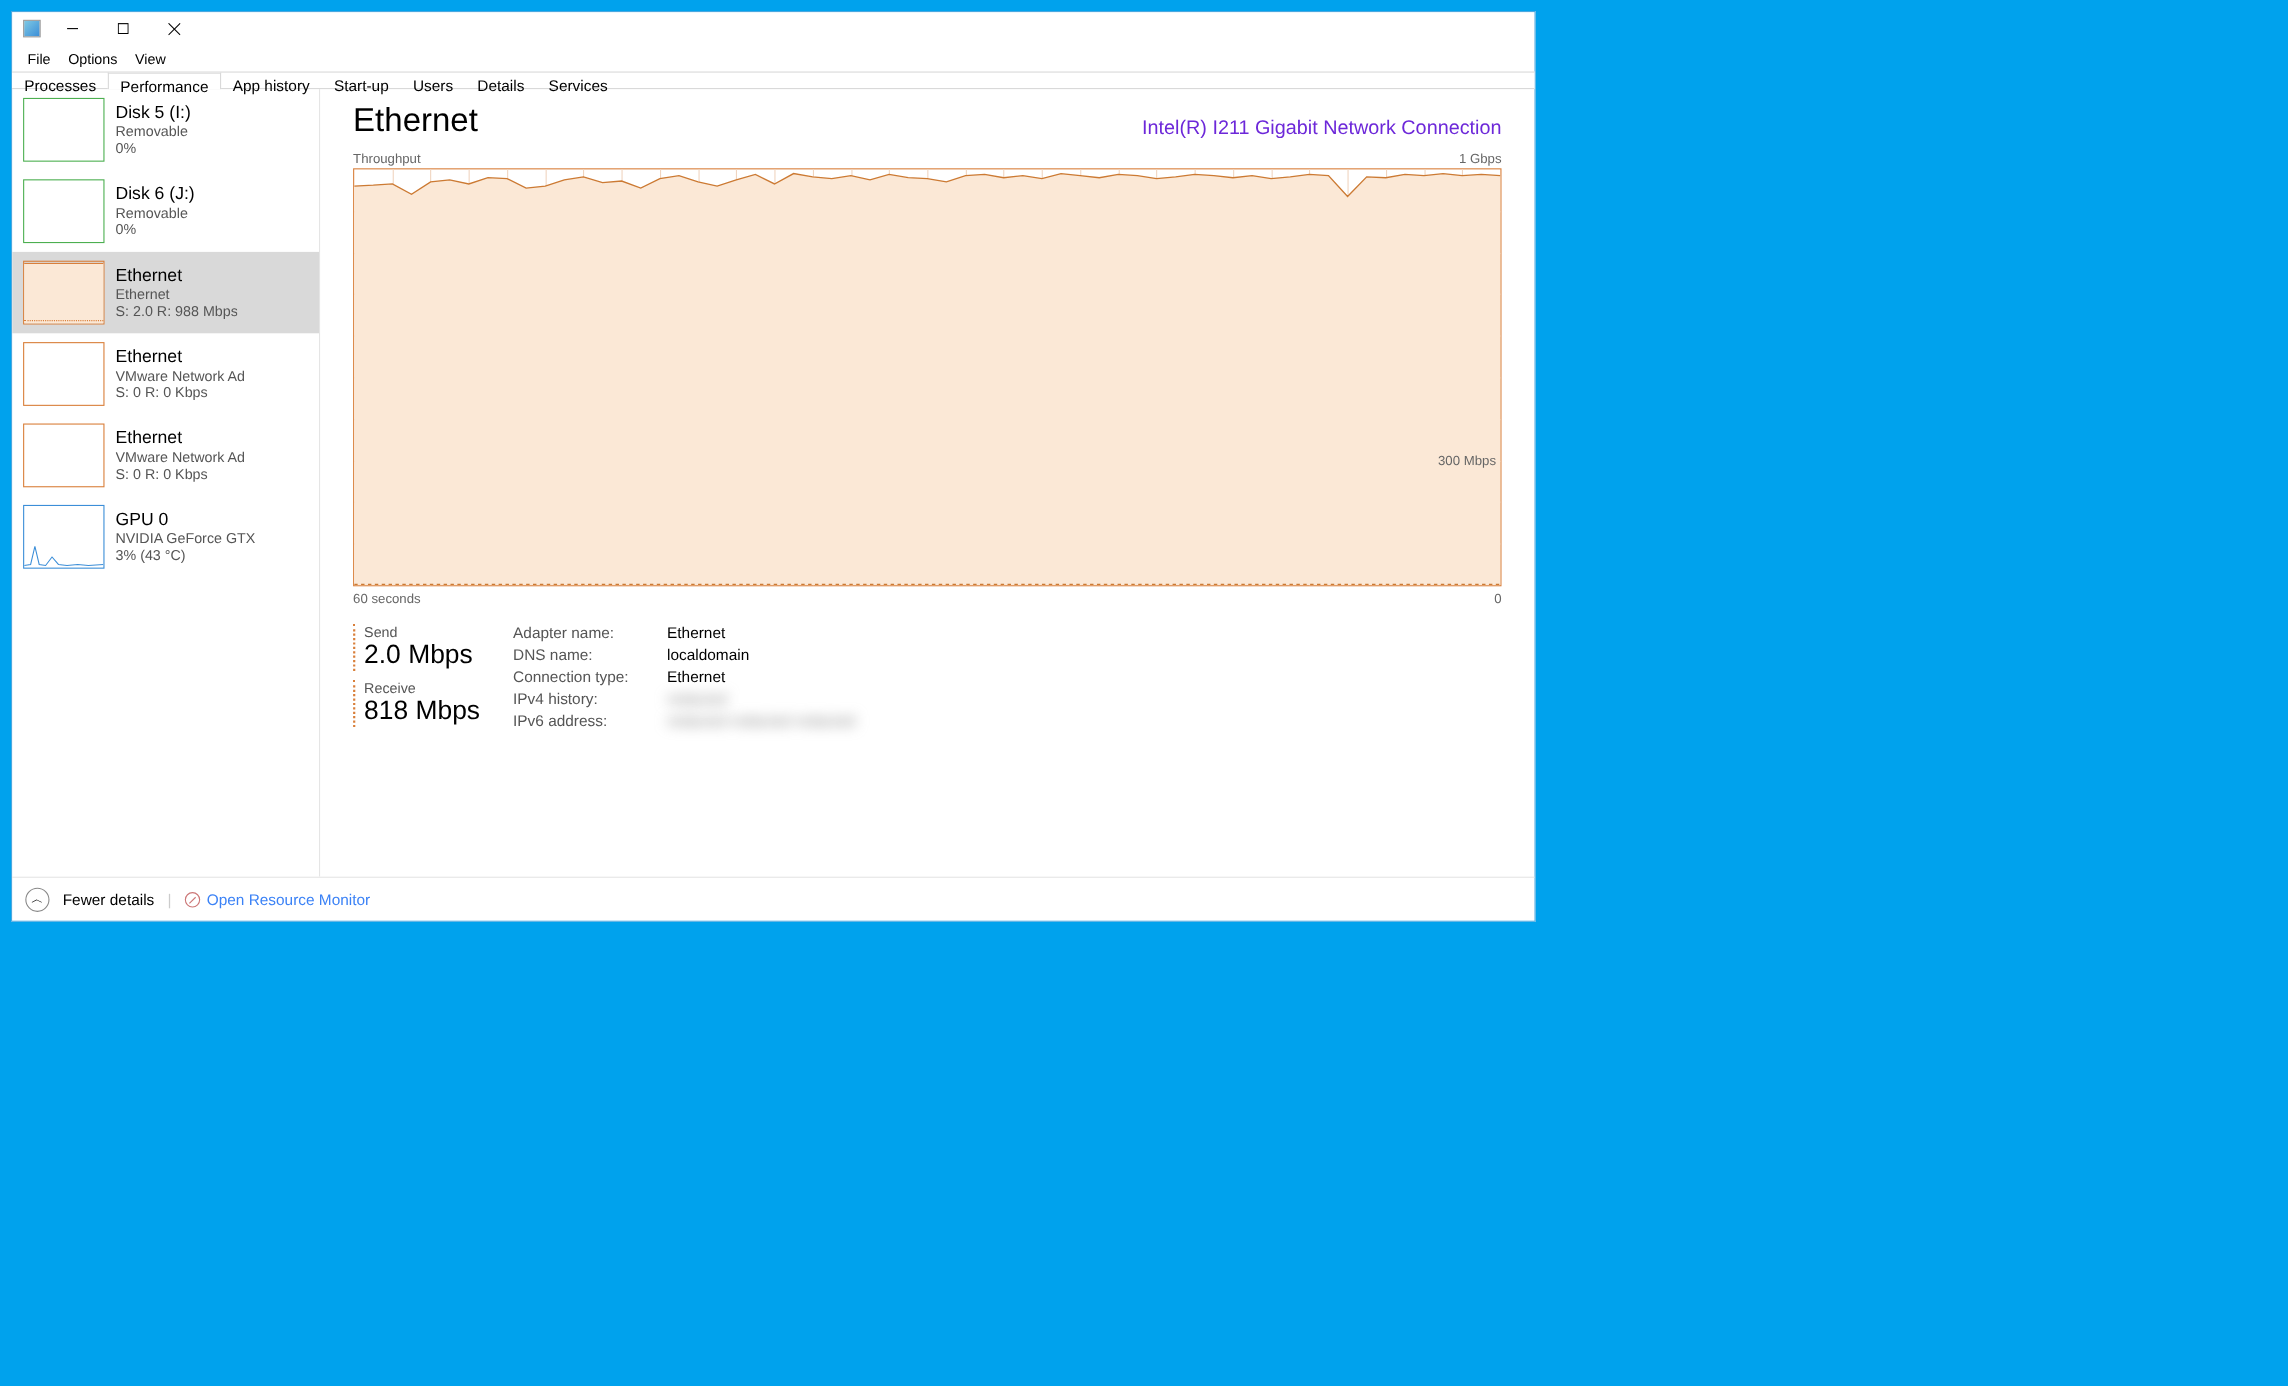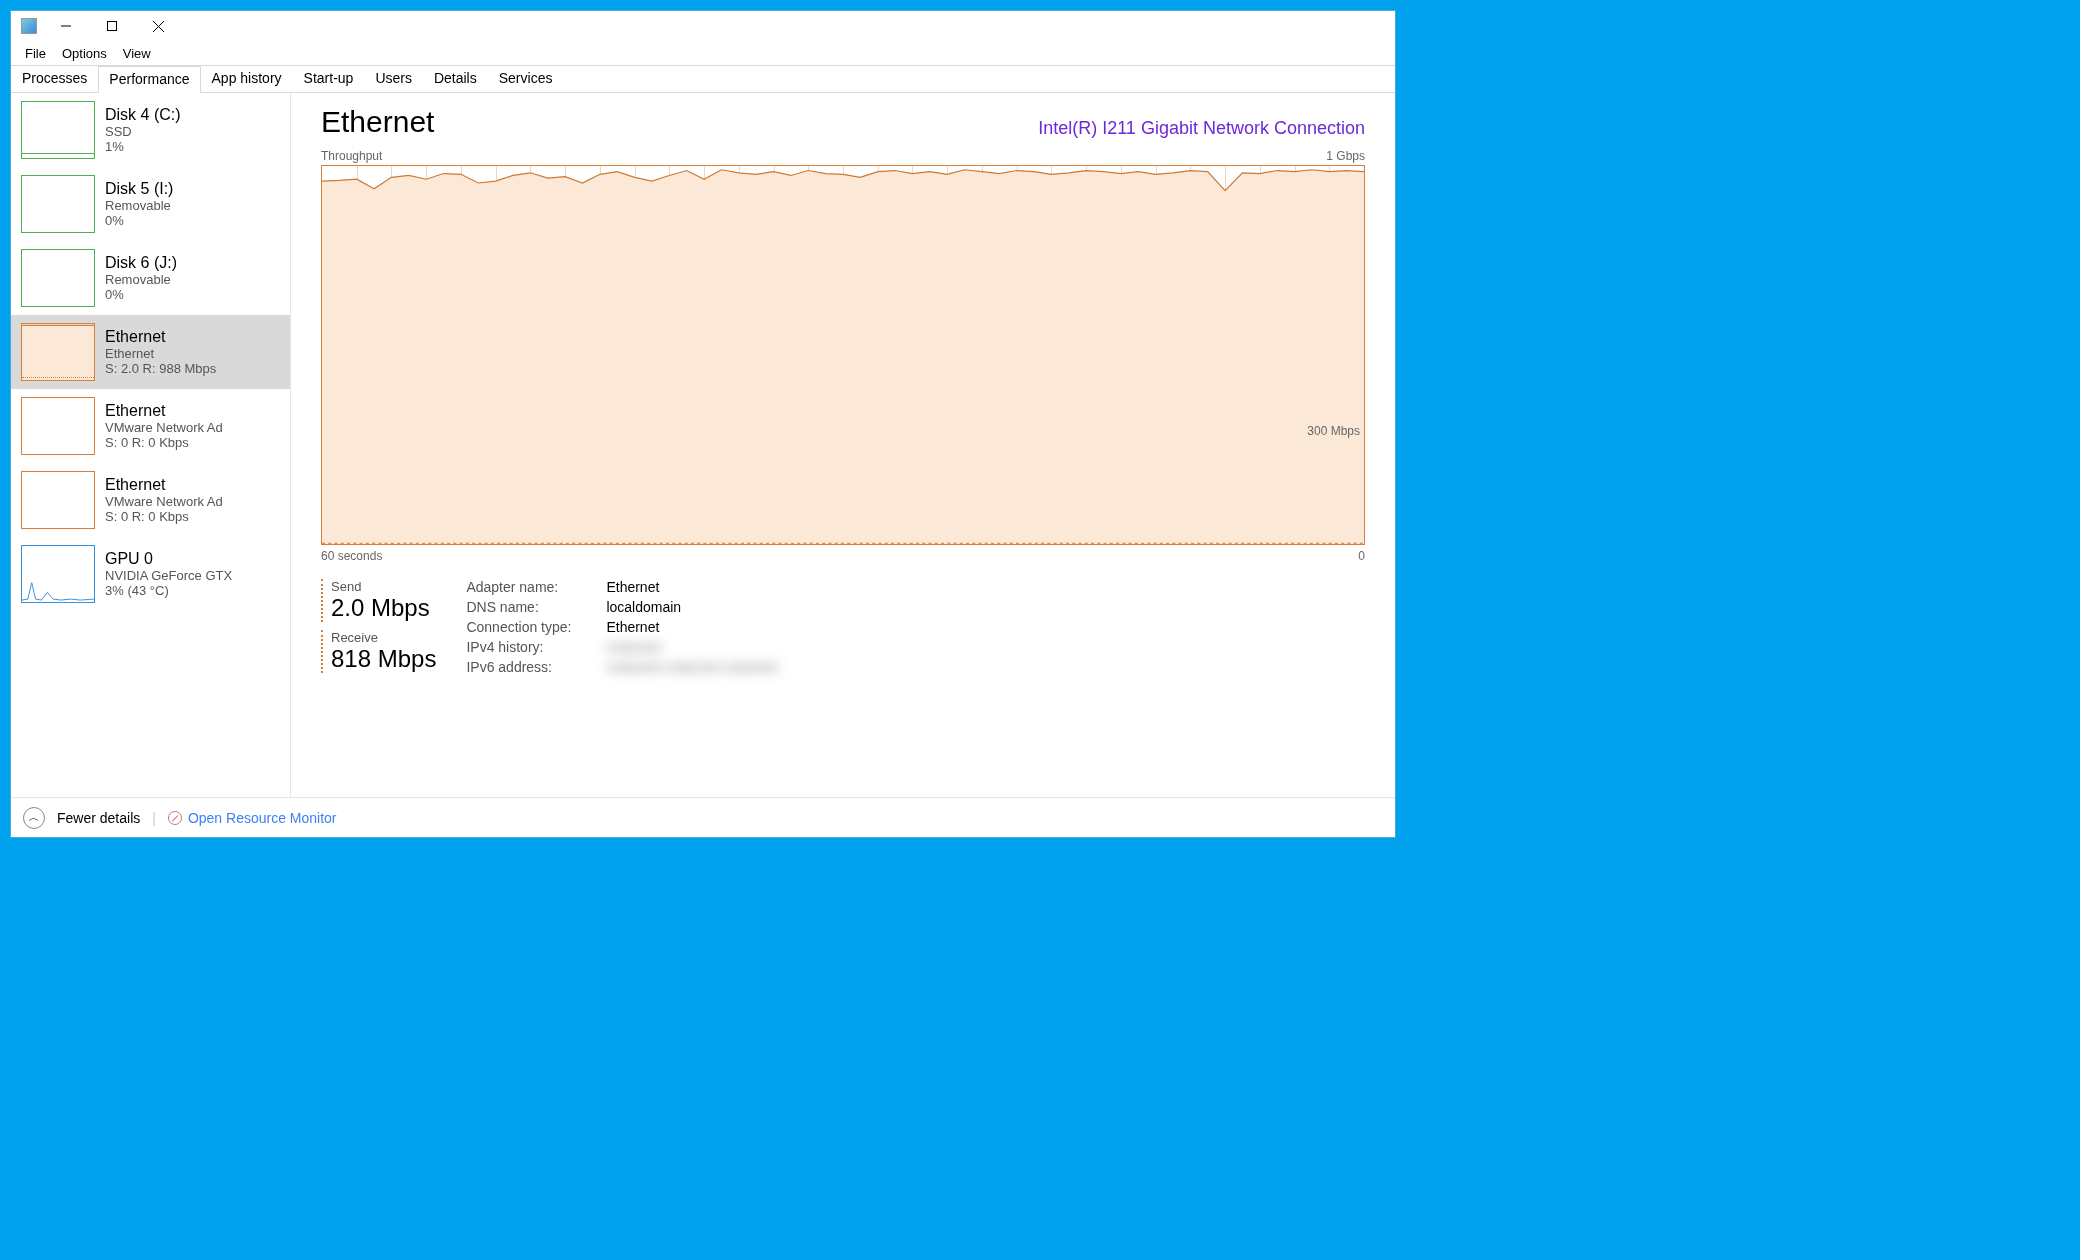--- a/index.html
+++ b/index.html
@@ -5,21 +5,21 @@
 * { margin:0; padding:0; box-sizing:border-box; font-family:"Segoe UI",Arial,sans-serif; }
 body { background:#00a2ed; padding:10px; }
 .window { background:#fff; width:1386px; height:828px; border:1px solid #4aa8e0; position:relative; display:flex; flex-direction:column; }
 .titlebar { height:30px; display:flex; align-items:center; padding:0 2px; }
 .titlebar-icon { width:16px; height:16px; margin:0 6px 0 8px; display:inline-block; background:linear-gradient(135deg,#7ec8e3,#3b8ed8); border:1px solid #999; }
 .titlebar-title { font-size:12px; flex:1; }
 .win-controls { display:flex; }
 .win-btn { width:46px; height:30px; display:flex; align-items:center; justify-content:center; font-size:14px; }
 .menubar { height:24px; display:flex; align-items:center; padding:0 8px; gap:4px; font-size:13px; }
 .menubar span { padding:2px 6px; }
-.tabbar { height:28px; display:flex; border-top:1px solid #d9d9d9; border-bottom:1px solid #d9d9d9; background:#fff; }
+.tabbar { height:16px; display:flex; border-top:1px solid #d9d9d9; border-bottom:1px solid #d9d9d9; background:#fff; }
 .tab { padding:4px 10px; font-size:14px; border:1px solid transparent; border-bottom:none; margin-top:-1px; cursor:pointer; }
 .tab.active { border-color:#d9d9d9; background:#fff; position:relative; top:1px; }
 .content { flex:1; display:flex; overflow:hidden; }
 .sidebar { width:280px; border-right:1px solid #e5e5e5; overflow-y:auto; position:relative; }
 .sidebar::-webkit-scrollbar { width:17px; }
 .sidebar::-webkit-scrollbar-track { background:#f0f0f0; }
 .sidebar::-webkit-scrollbar-thumb { background:#c1c1c1; }
 .sidebar::-webkit-scrollbar-button { background:#f0f0f0; height:17px; }
 .side-item { display:flex; padding:8px 10px; gap:10px; cursor:pointer; }
 .side-item.selected { background:#d9d9d9; }
@@ -97,30 +97,20 @@
     <div class="tab">App history</div>
     <div class="tab">Start-up</div>
     <div class="tab">Users</div>
     <div class="tab">Details</div>
     <div class="tab">Services</div>
   </div>
 
   <div class="content">
     <div class="sidebar" id="sidebar">
         <div class="side-item">
-          <div class="thumb green">
-            <div class="thumb-line" style="bottom:4px;border-color:#4caf50;"></div>
-          </div>
-          <div class="side-info">
-            <div class="side-title">Disk 4 (C:)</div>
-            <div class="side-sub">SSD</div>
-            <div class="side-sub">1%</div>
-          </div>
-        </div>
-        <div class="side-item">
           <div class="thumb green"></div>
           <div class="side-info">
             <div class="side-title">Disk 5 (I:)</div>
             <div class="side-sub">Removable</div>
             <div class="side-sub">0%</div>
           </div>
         </div>
         <div class="side-item">
           <div class="thumb green"></div>
           <div class="side-info">

